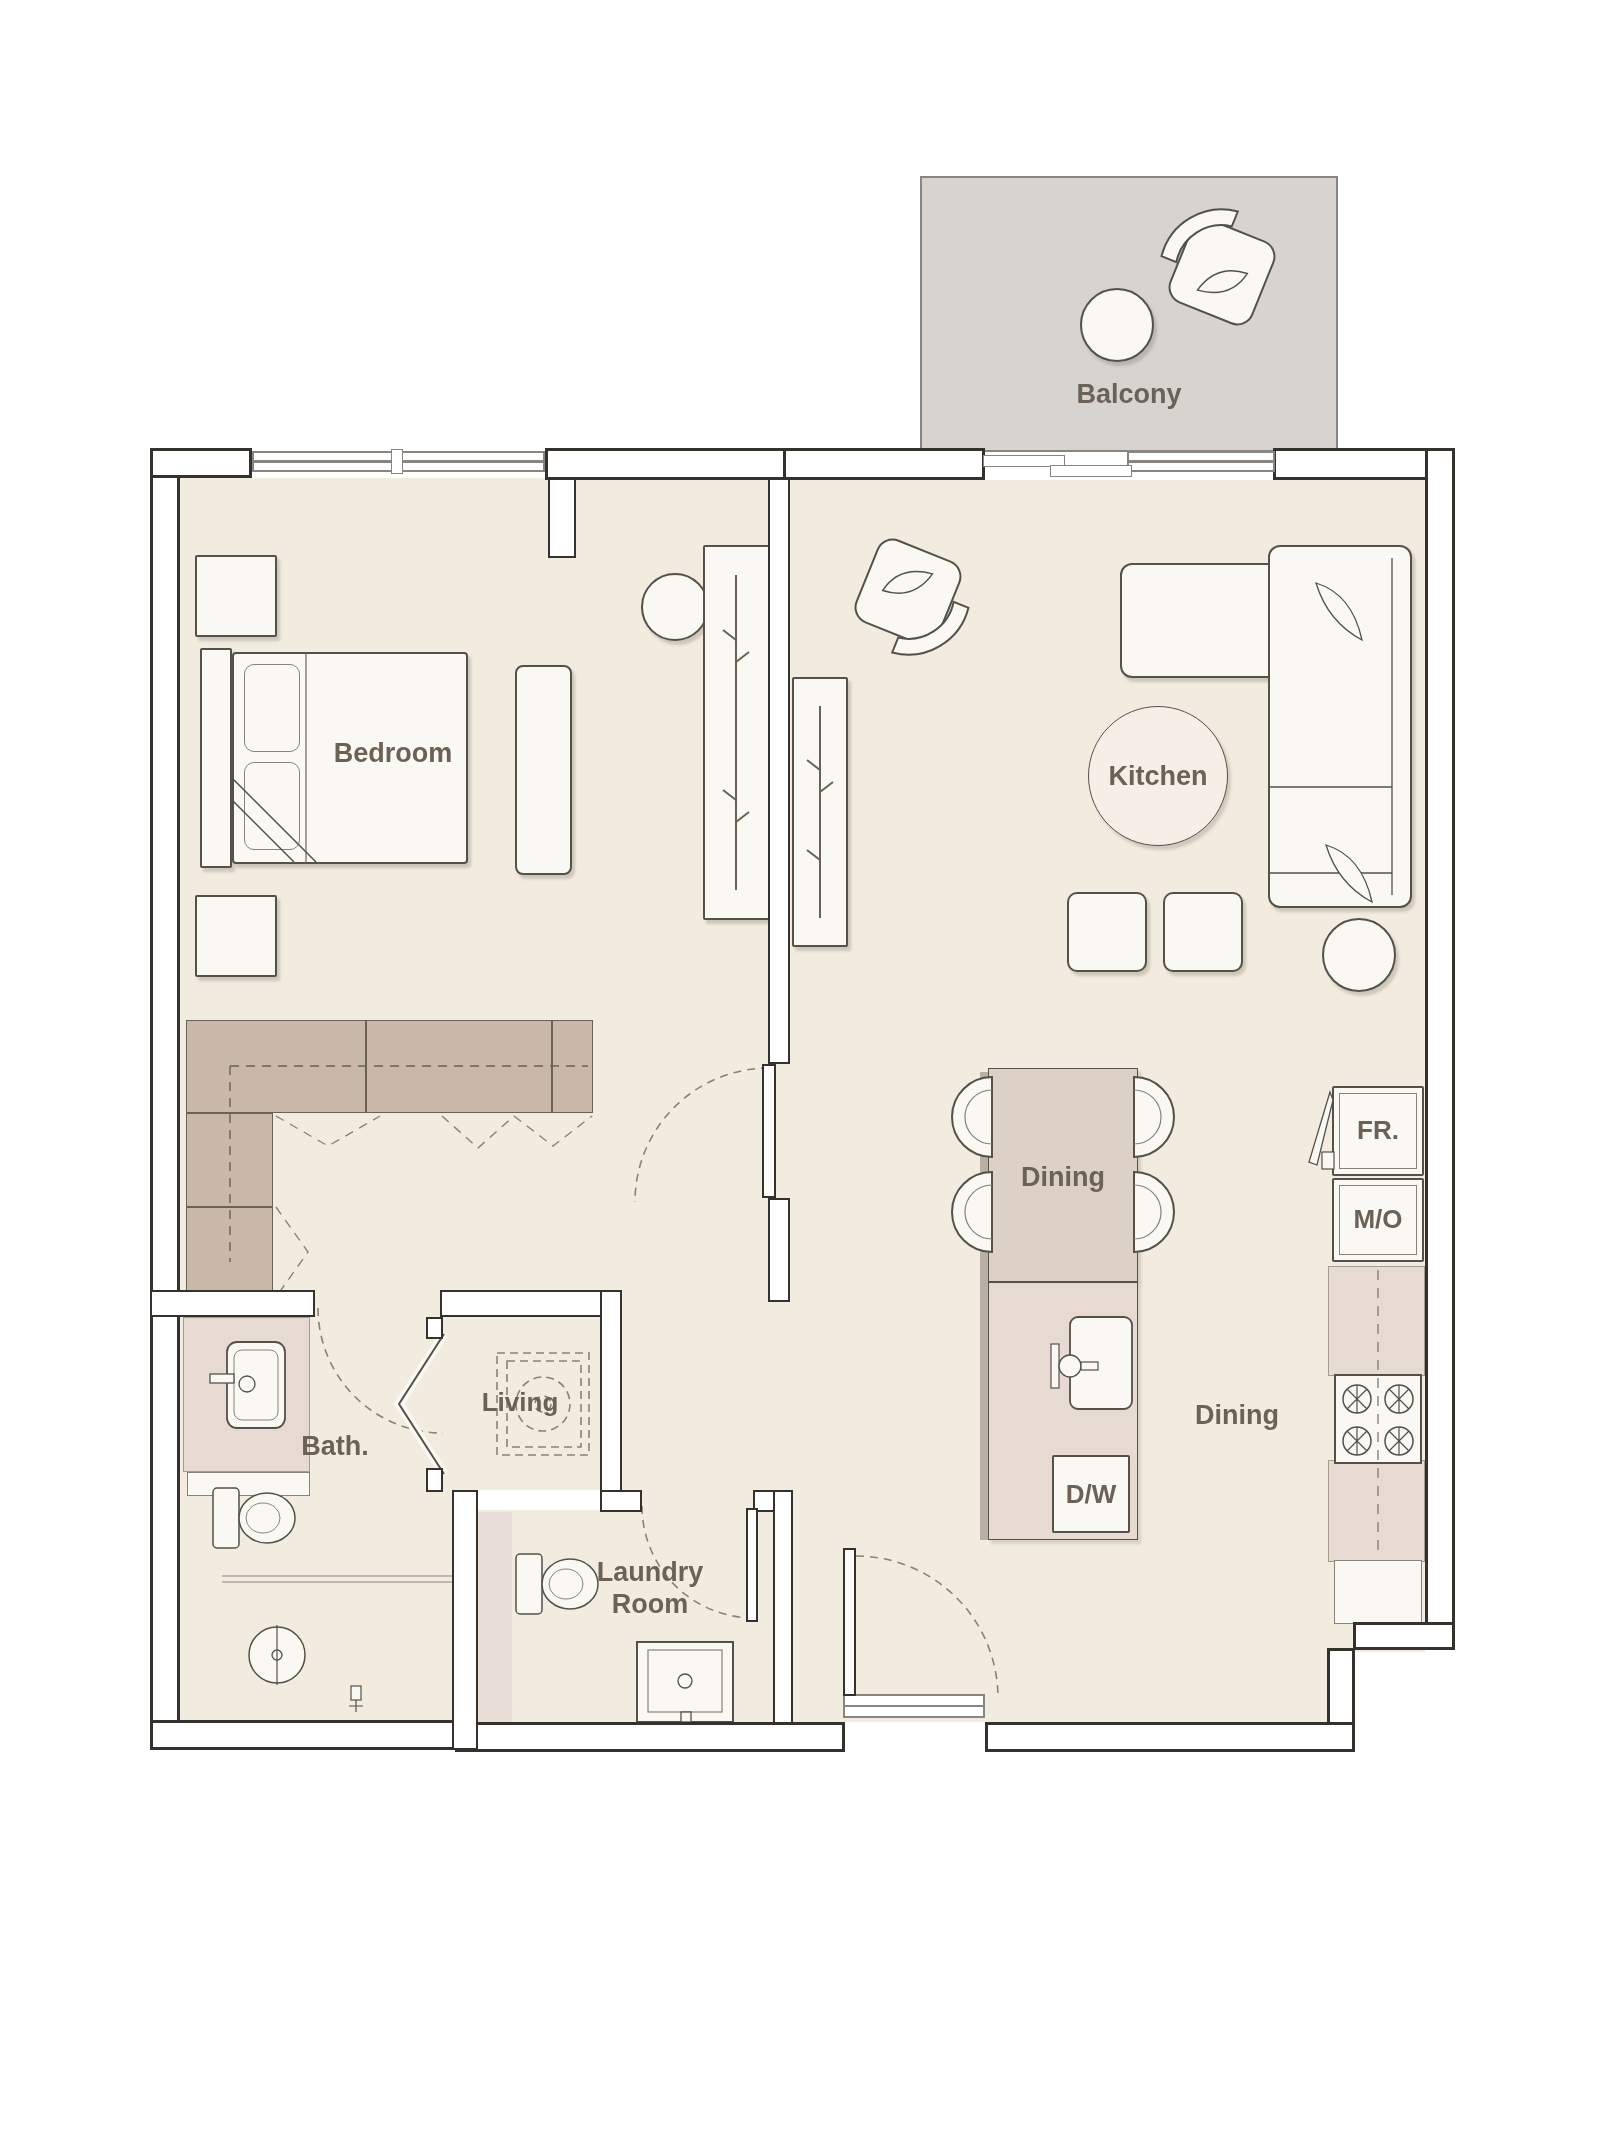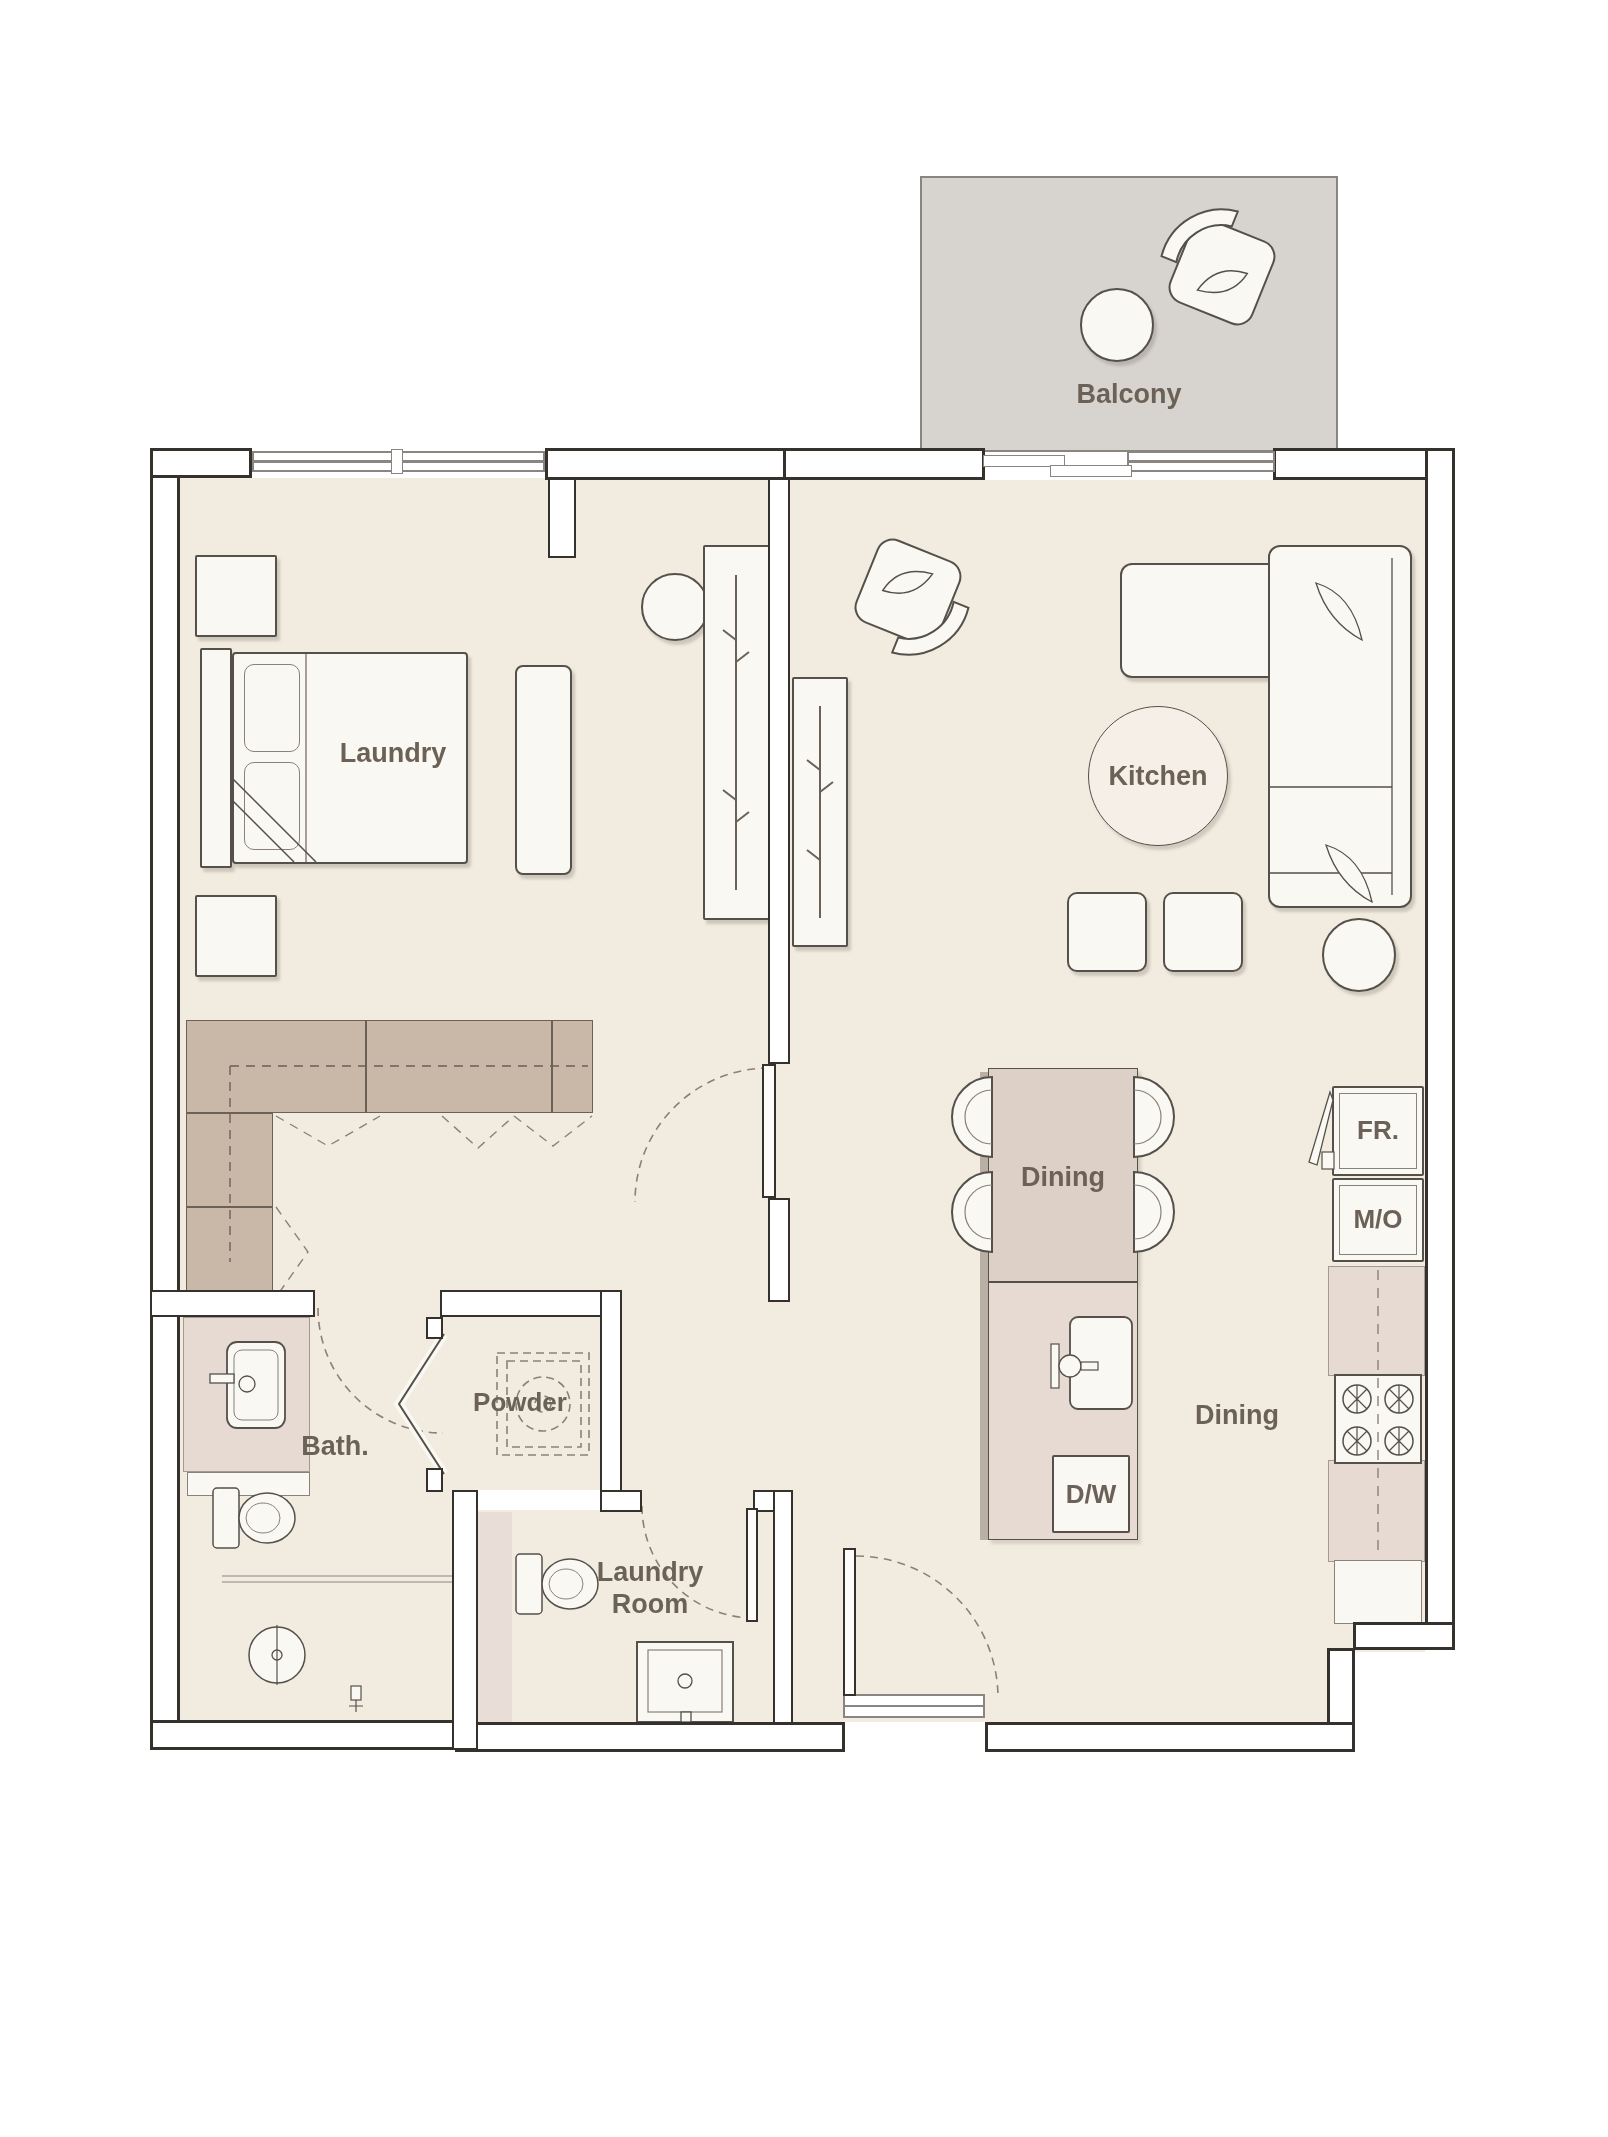--- a/index.html
+++ b/index.html
@@ -245,25 +245,25 @@
   <div class="win zwin" style="left:1127px;top:451px;width:148px;height:21px;"></div>
   <div class="winp zwin" style="left:983px;top:455px;width:82px;height:12px;"></div>
   <div class="winp zwin" style="left:1050px;top:465px;width:82px;height:12px;"></div>
   <div class="win zwin" style="left:843px;top:1694px;width:142px;height:24px;"></div>
 
   <div class="leaf zleaf" style="left:762px;top:1064px;width:14px;height:134px;"></div>
   <div class="leaf zleaf" style="left:843px;top:1548px;width:13px;height:148px;"></div>
   <div class="leaf zleaf" style="left:746px;top:1508px;width:12px;height:114px;"></div>
 
   <div class="lbl" style="left:1129px;top:394px;">Balcony</div>
-  <div class="lbl" style="left:393px;top:753px;">Laundry</div>
+  <div class="lbl" style="left:393px;top:753px;">Bedroom</div>
   <div class="lbl" style="left:1158px;top:776px;">Kitchen</div>
   <div class="lbl" style="left:1063px;top:1177px;text-align:right;">Dining</div>
   <div class="lbl" style="left:1237px;top:1415px;">Dining</div>
   <div class="lbl" style="left:335px;top:1446px;">Bath.</div>
-  <div class="lbl" style="left:520px;top:1402px;font-size:26px;">Powder</div>
+  <div class="lbl" style="left:520px;top:1402px;font-size:26px;">Living</div>
   <div class="powlbl" style="left:650px;top:1588px;">Laundry Room</div>
   <div class="lbls" style="left:1378px;top:1130px;">FR.</div>
   <div class="lbls" style="left:1378px;top:1219px;text-align:right;">M/O</div>
   <div class="lbls" style="left:1091px;top:1494px;">D/W</div>
 
 
 </div>
 
 </body></html>

